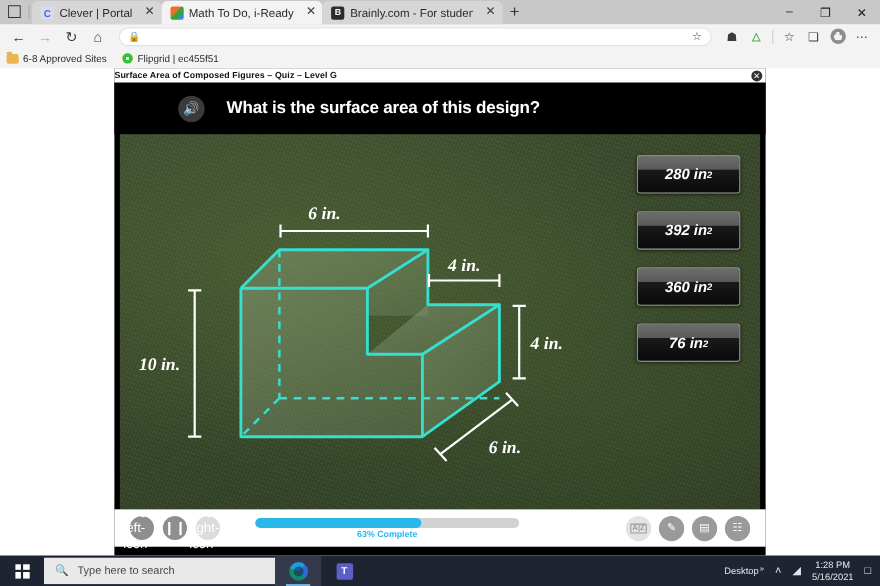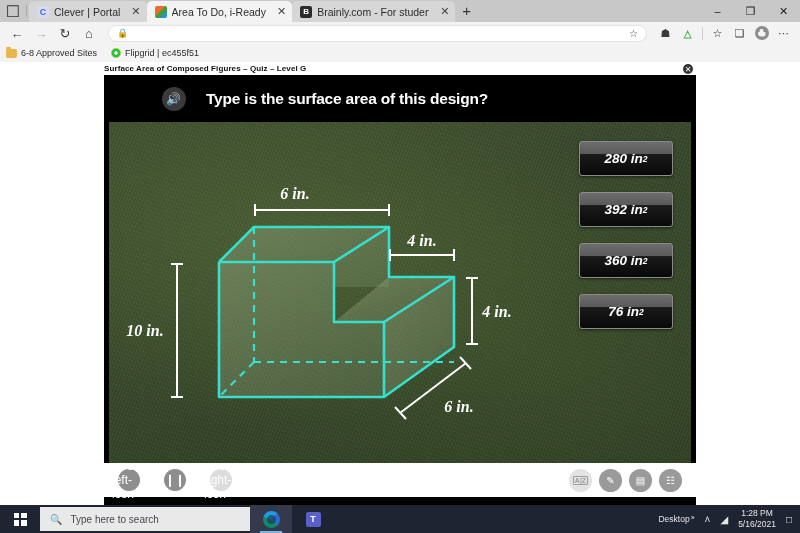--- a/index.html
+++ b/index.html
@@ -119,21 +119,21 @@
     background: linear-gradient(180deg, #6d6d6d 0%, #5a5a5a 36%, #1a1a1a 38%, #090909 100%);
     border: 1px solid #8a8a8a;
     display: flex; align-items: center; justify-content: center;
     color: #fff; font-size: 13.5px; font-style: italic; font-weight: bold;
     box-shadow: 0 1px 3px rgba(0,0,0,.55);
   }
   .answer sup { font-size: 8.5px; vertical-align: super; font-style: italic; }
 
   .bottombar {
     position: relative; height: 34px; background: #fff; display: flex; align-items: center;
-    padding: 0 14px; gap: 24px;
+    padding: 0 14px; gap: 8px;
   }
   .navcircle {
     width: 22px; height: 22px; border-radius: 50%; background: #9c9c9c;
     display: flex; align-items: center; justify-content: center; color: #fff; font-size: 12px;
   }
   .navcircle.dark { background: #8e8e8e; }
   .navcircle.light { background: #dcdcdc; }
   .progress-wrap { width: 240px; margin-left: 24px; display: flex; flex-direction: column; align-items: center; gap: 1px; }
   .progress-track { width: 240px; height: 9px; border-radius: 5px; background: #d2d2d2; overflow: hidden; }
   .progress-fill { height: 9px; border-radius: 5px; background: #2ab7ea; }
@@ -184,21 +184,21 @@
       <div class="tab-sep"></div>
 
       <div class="tab inactive">
         <span class="tab-fav fav-clever">C</span>
         <span class="tab-title">Clever | Portal</span>
         <span class="tab-x">✕</span>
       </div>
 
       <div class="tab active">
         <span class="tab-fav fav-cube"></span>
-        <span class="tab-title">Area To Do, i-Ready</span>
+        <span class="tab-title">Math To Do, i-Ready</span>
         <span class="tab-x">✕</span>
       </div>
 
       <div class="tab inactive">
         <span class="tab-fav fav-brainly">B</span>
         <span class="tab-title">Brainly.com - For students. By st</span>
         <span class="tab-x">✕</span>
       </div>
 
       <div class="newtab">+</div>
@@ -248,21 +248,21 @@
     <div class="page">
       <div class="quiz-frame">
 
         <div class="quiz-titlebar">
           <span class="quiz-title">Surface Area of Composed Figures – Quiz – Level G</span>
           <span class="quiz-close">✕</span>
         </div>
 
         <div class="question-row">
           <div class="speaker-btn">🔊</div>
-          <div class="question-text">Type is the surface area of this design?</div>
+          <div class="question-text">What is the surface area of this design?</div>
         </div>
 
         <div class="stage">
 
           <svg class="figure-svg" width="420" height="341" viewBox="0 0 420 341">
             <defs>
               <linearGradient id="faceg" x1="0" y1="0" x2="1" y2="1">
                 <stop offset="0%" stop-color="#9bb089" stop-opacity=".42"></stop>
                 <stop offset="100%" stop-color="#7d9470" stop-opacity=".30"></stop>
               </linearGradient>
@@ -331,20 +331,26 @@
               <span>76</span>&nbsp;<span>in</span><sup>2</sup>
             </div>
           </div>
         </div>
 
         <div class="bottombar">
           <div class="navcircle dark">arrow-left-icon</div>
           <div class="navcircle dark">❙❙</div>
           <div class="navcircle light">arrow-right-icon</div>
 
+          <div class="progress-wrap">
+            <div class="progress-track">
+              <div class="progress-fill" id="progress-fill" style="width: 63%;"></div>
+            </div>
+            <div class="progress-label">63% Complete</div>
+          </div>
 
           <div class="tools">
             <div class="tool ghost">
                 <span class="tool-az">A|Z</span>
               </div>
             <div class="tool">✎</div>
             <div class="tool">▤</div>
             <div class="tool">☷</div>
           </div>
         </div>

